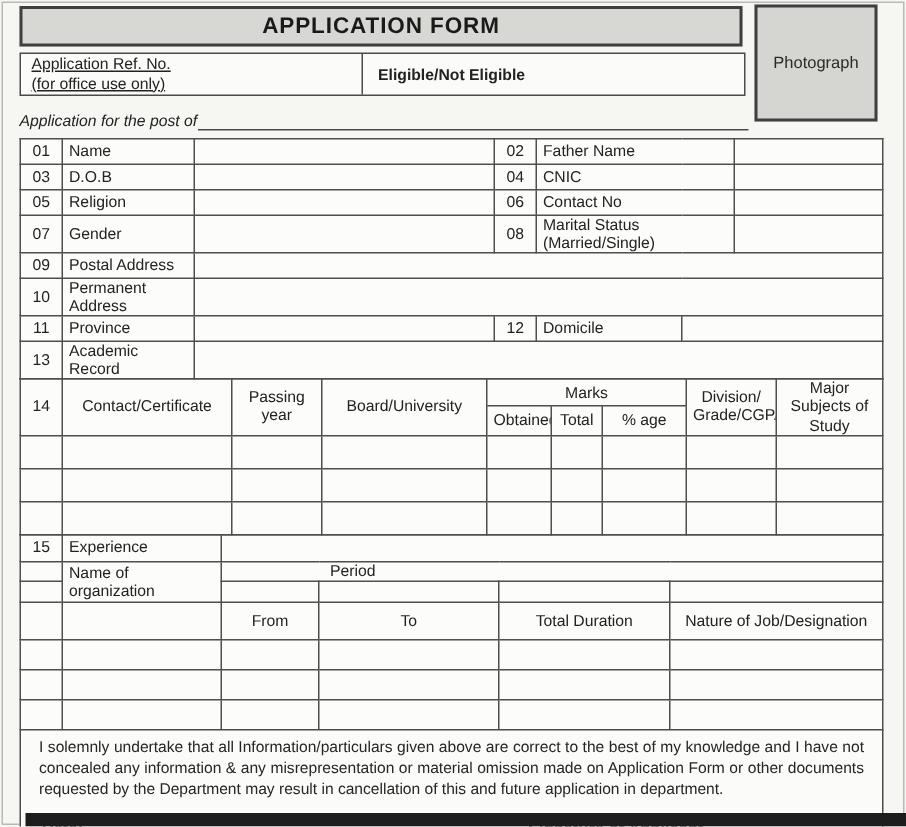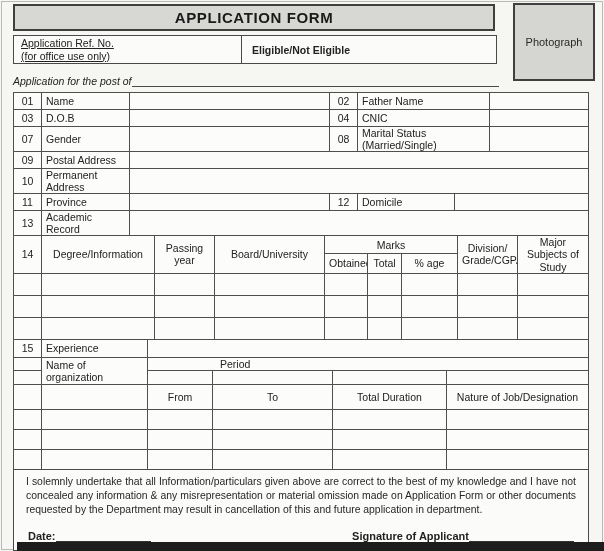--- a/index.html
+++ b/index.html
@@ -18,21 +18,21 @@
   .content { position: absolute; left: 13px; top: 3px; width: 576px; }
 
   
   .title-box {
     margin-top: 1px; width: 482px; height: 27px;
     background: #d7d7d3; border: 2px solid #3f3f3f;
     display: flex; align-items: center; justify-content: center;
   }
   .title-box h1 { font-size: 15px; font-weight: bold; letter-spacing: .6px; color: #1a1a1a; }
   .photo-box {
-    position: absolute; top: 0; left: 500px; width: 82px; height: 78px;
+    position: absolute; top: 0; left: 490px; width: 82px; height: 78px;
     background: #d5d5d1; border: 2px solid #3f3f3f;
     display: flex; align-items: center; justify-content: center;
     font-size: 11px; color: #2a2a2a;
   }
   .ref-box {
     margin-top: 4px; width: 484px; height: 29px;
     border: 1px solid #4a4a4a; background: #fbfbf9; display: flex;
   }
   .ref-cell {
     width: 228px; border-right: 1px solid #4a4a4a;
@@ -131,20 +131,28 @@
         <td class="num">02</td>
         <td colspan="2">Father Name</td>
         <td></td>
       </tr>
       <tr class="fieldrow">
         <td class="num">03</td>
         <td>D.O.B</td>
         <td></td>
         <td class="num">04</td>
         <td colspan="2">CNIC</td>
+        <td></td>
+      </tr>
+      <tr class="fieldrow">
+        <td class="num">05</td>
+        <td>Religion</td>
+        <td></td>
+        <td class="num">06</td>
+        <td colspan="2">Contact No</td>
         <td></td>
       </tr>
       <tr class="fieldrow">
         <td class="num">07</td>
         <td>Gender</td>
         <td></td>
         <td class="num">08</td>
         <td colspan="2">Marital Status (Married/Single)</td>
         <td></td>
       </tr>
@@ -182,21 +190,21 @@
           <col style="width:110px">
         <col style="width:43px">
           <col style="width:34px">
           <col style="width:56px">
           <col style="width:60px">
           <col style="width:71px">
       </colgroup>
       <tbody>
           <tr class="acad-h1">
         <td class="num" rowspan="2">14</td>
-        <td class="ctr" rowspan="2">Degree/Information</td>
+        <td class="ctr" rowspan="2">Contact/Certificate</td>
         <td class="ctr" rowspan="2">Passing year</td>
         <td class="ctr" rowspan="2">Board/University</td>
         <td class="ctr" colspan="3">Marks</td>
         <td class="ctr" rowspan="2">Division/ Grade/CGPA</td>
         <td class="ctr" rowspan="2">Major Subjects of Study</td>
       </tr>
       <tr class="acad-h2">
         <td class="ctr">Obtained</td>
         <td class="ctr">Total</td>
         <td class="ctr">% age</td>

